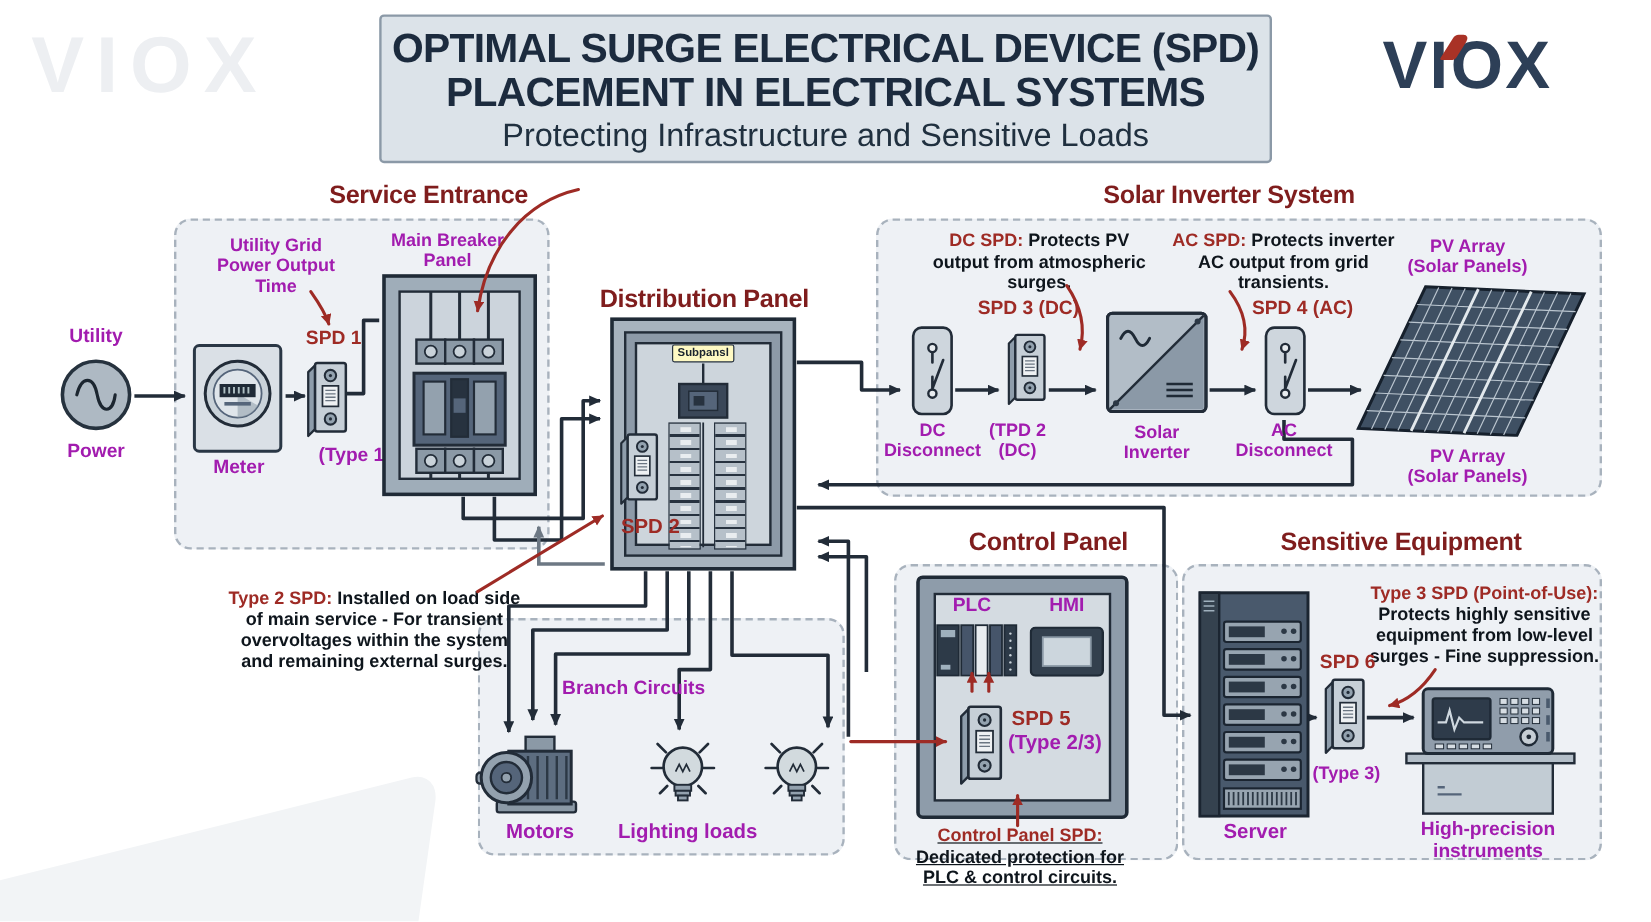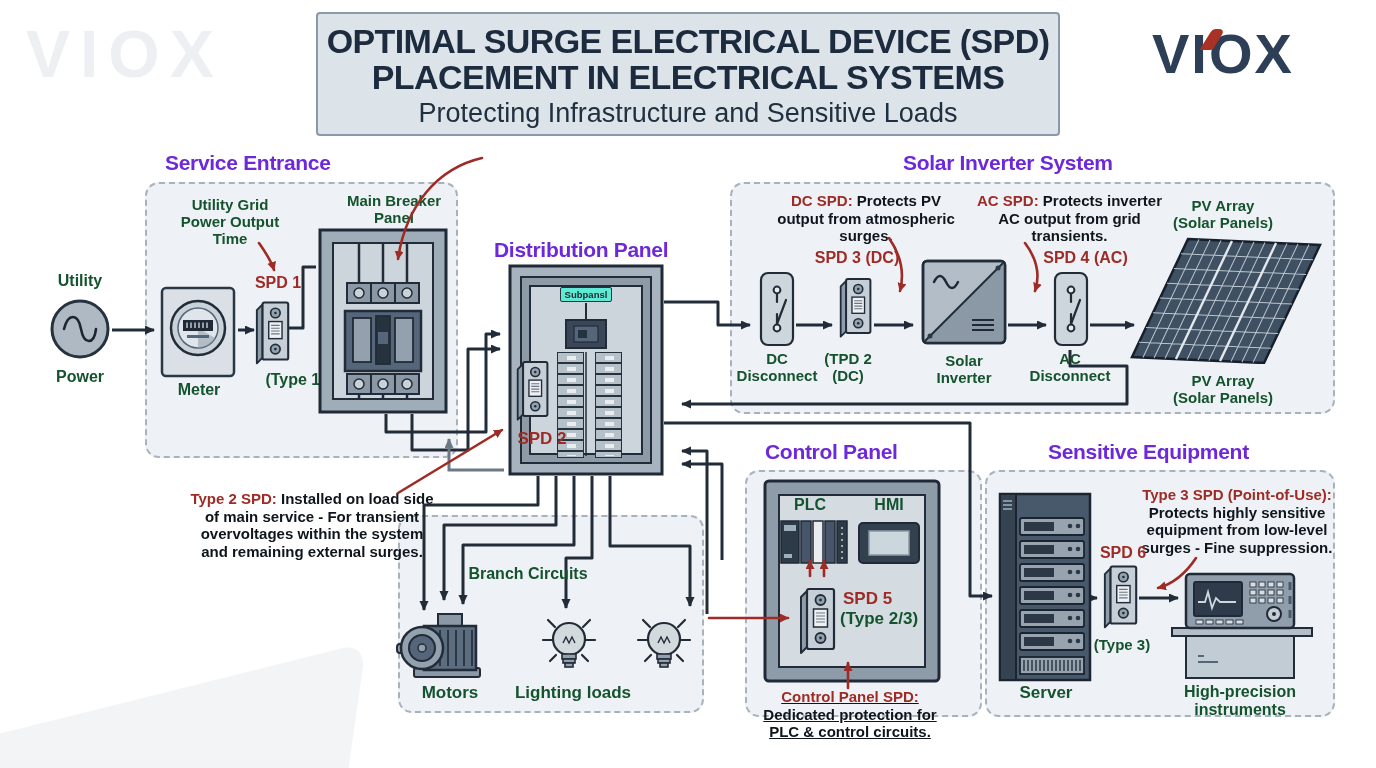--- a/index.html
+++ b/index.html
@@ -1,35 +1,35 @@
 <!DOCTYPE html>
 <html><head>
 <meta charset="utf-8">
 <style>
   html,body{margin:0;padding:0;background:#fff;font-family:"Liberation Sans",sans-serif;}
   #canvas{position:relative;width:1376px;height:768px;background:#ffffff;overflow:hidden;}
   .d{position:absolute;}
   .box{background:#eef1f5;border:2px dashed #a8b2bd;border-radius:14px;box-sizing:border-box;}
-  .h{font-weight:bold;font-size:21px;text-align:left;color:#6d28d9;letter-spacing:-.3px;}
-  .lbl{font-weight:bold;font-size:16px;text-align:center;color:#14532d;line-height:1.13;white-space:pre-line;}
+  .h{font-weight:bold;font-size:21px;text-align:right;color:#7f1d1d;letter-spacing:-.3px;}
+  .lbl{font-weight:bold;font-size:16px;text-align:center;color:#a21caf;line-height:1.13;white-space:pre-line;}
   .s15{font-size:15px;}
   .s17{font-size:17px;}
   .red{color:#9e2b25;}
   .left{text-align:left;}
   .note{font-weight:bold;font-size:15px;text-align:center;color:#0e151c;line-height:1.17;}
   .note .lead{color:#9e2b25;}
   .blk{display:block;}
   .watermark{font-weight:900;font-size:66px;letter-spacing:10px;color:#edeff2;}
   .swoosh{background:#f2f4f6;border-radius:24px;transform:rotate(-14deg) skewX(-22deg);}
   .titlebox{background:#dce3e9;border:2px solid #8b99a7;border-radius:4px;text-align:center;box-sizing:border-box;padding-top:9px;}
   .t1{font-weight:800;font-size:34px;line-height:1.06;color:#1c2b3e;letter-spacing:-.6px;}
   .t2{font-weight:400;font-size:27px;color:#20303f;margin-top:3px;}
   .logo{font-weight:900;font-size:56px;color:#2d3f57;letter-spacing:2px;line-height:1;}
   .logo .acc{position:absolute;left:54px;top:3px;width:13px;height:21px;background:#a93226;transform:skewX(-32deg);border-radius:3px 6px 2px 2px;}
-  .subpnl{background:#5eead4;border:1.5px solid #27323f;border-radius:2px;font-size:9.5px;font-weight:bold;color:#1c2630;text-align:center;line-height:14px;box-sizing:border-box;}
+  .subpnl{background:#fef9c3;border:1.5px solid #27323f;border-radius:2px;font-size:9.5px;font-weight:bold;color:#1c2630;text-align:center;line-height:14px;box-sizing:border-box;}
   .brkcol{background:repeating-linear-gradient(180deg,#b6c0c9 0 9px,#27323f 9px 11px);border:1.5px solid #27323f;box-sizing:border-box;}
   .brknub{background:repeating-linear-gradient(180deg,#e9edf0 0 4px,rgba(0,0,0,0) 4px 11px);}
 </style>
 </head>
 <body>
 
 <div id="canvas">
 
   <svg width="0" height="0" style="position:absolute">
     <defs>
@@ -112,21 +112,21 @@
       <path d="M1086 598 H1097" marker-end="url(#mA)"></path>
       <path d="M1139 598 H1178" marker-end="url(#mA)"></path>
     </g>
     <path d="M504 470 H449 V439" stroke="#6d7884" stroke-width="3" fill="none" marker-end="url(#mG)"></path>
   </svg>
 
   <div class="d h" style="left:165px;top:151px;width:275px;">Service Entrance</div>
   <div class="d lbl s15" style="left:160px;top:197px;width:140px;">Utility Grid
 Power Output
 Time</div>
-  <div class="d lbl s15" style="left:329px;top:193px;width:130px;">Main Breaker
+  <div class="d lbl s15" style="left:308px;top:193px;width:130px;">Main Breaker
 Panel</div>
   <div class="d lbl red" style="left:247px;top:274px;width:62px;">SPD 1</div>
 
   <div class="d lbl" style="left:49px;top:272px;width:62px;">Utility</div>
   <svg class="d" style="left:48px;top:296px;" width="64" height="66" viewBox="0 0 64 66">
     <circle cx="32" cy="33" r="28" fill="#aeb9c3" stroke="#26323e" stroke-width="3"></circle>
     <path d="M16 33 C20 17 30 17 33 33 C36 49 46 49 48 33" stroke="#1c2630" stroke-width="2.6" fill="none" stroke-linecap="round"></path>
   </svg>
   <div class="d lbl" style="left:47px;top:368px;width:66px;">Power</div>
 

